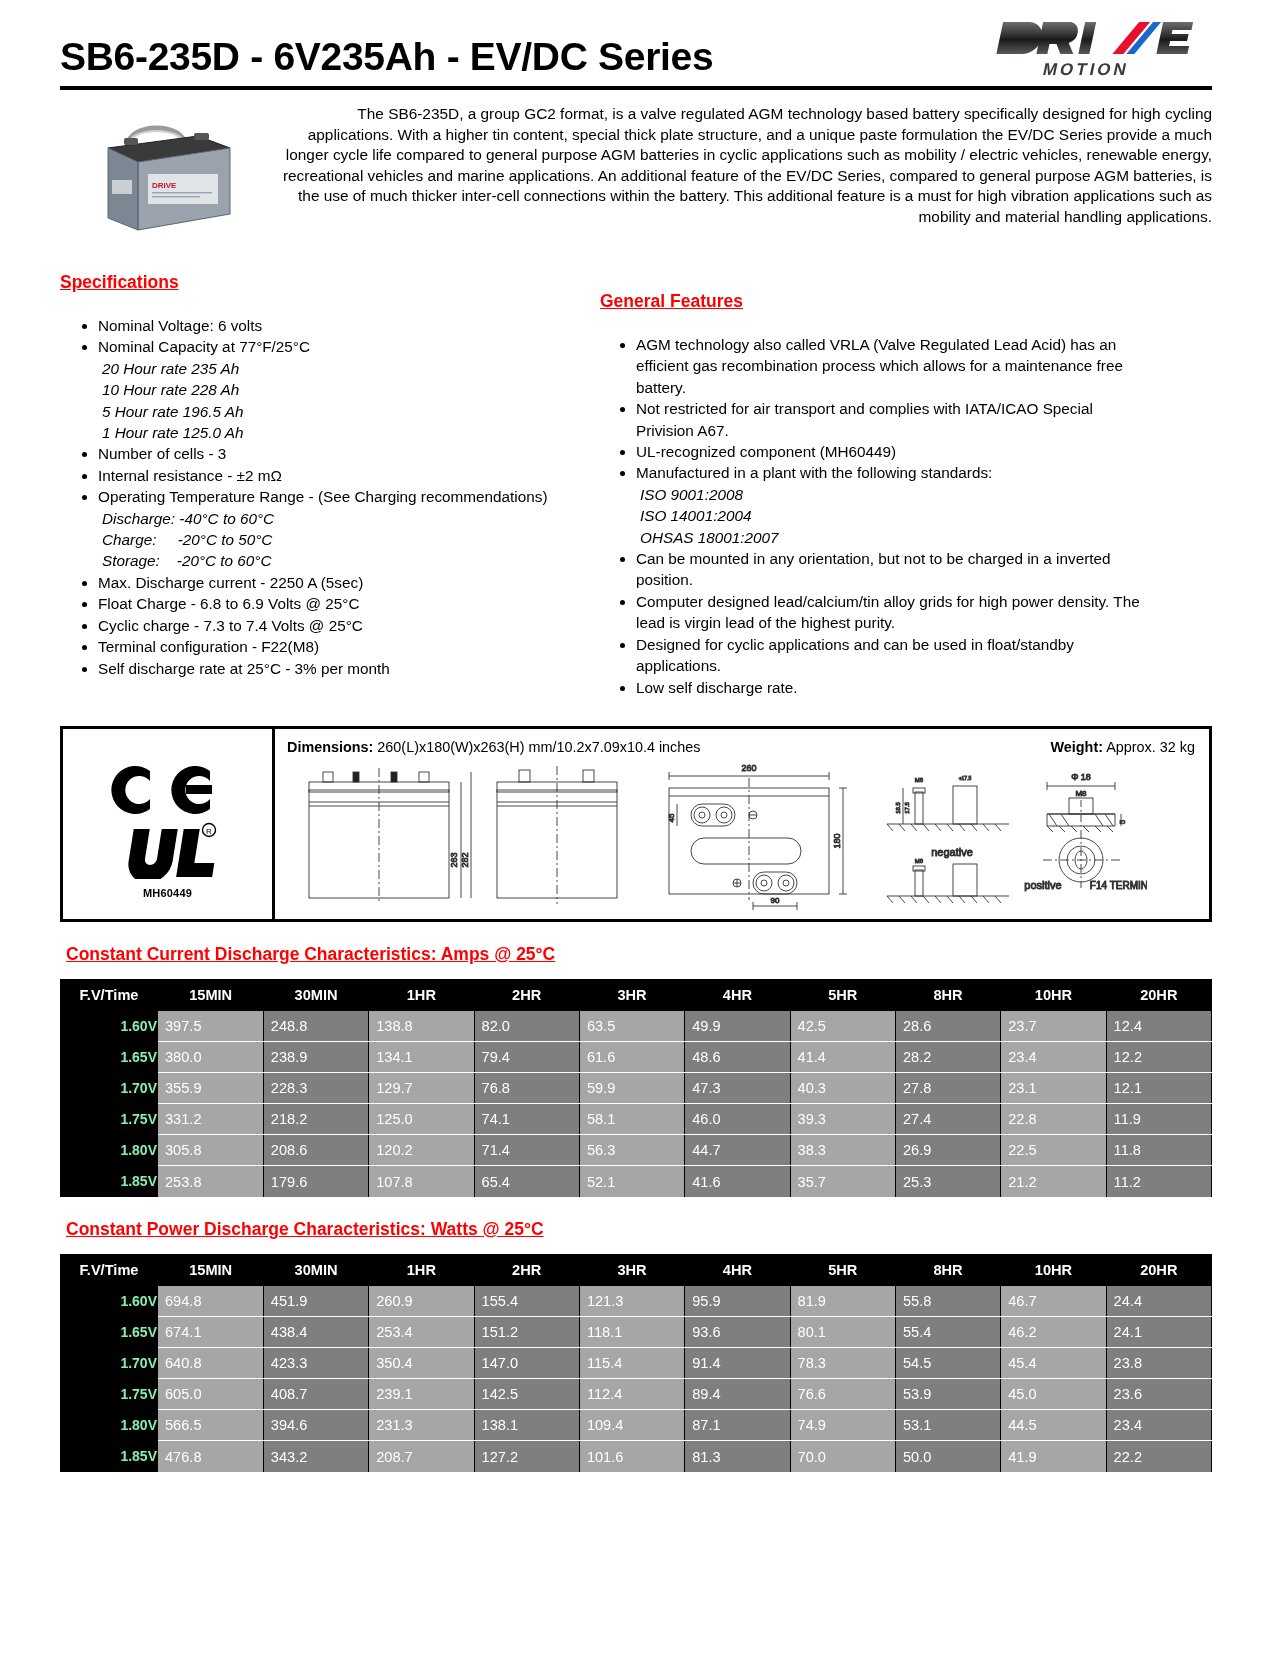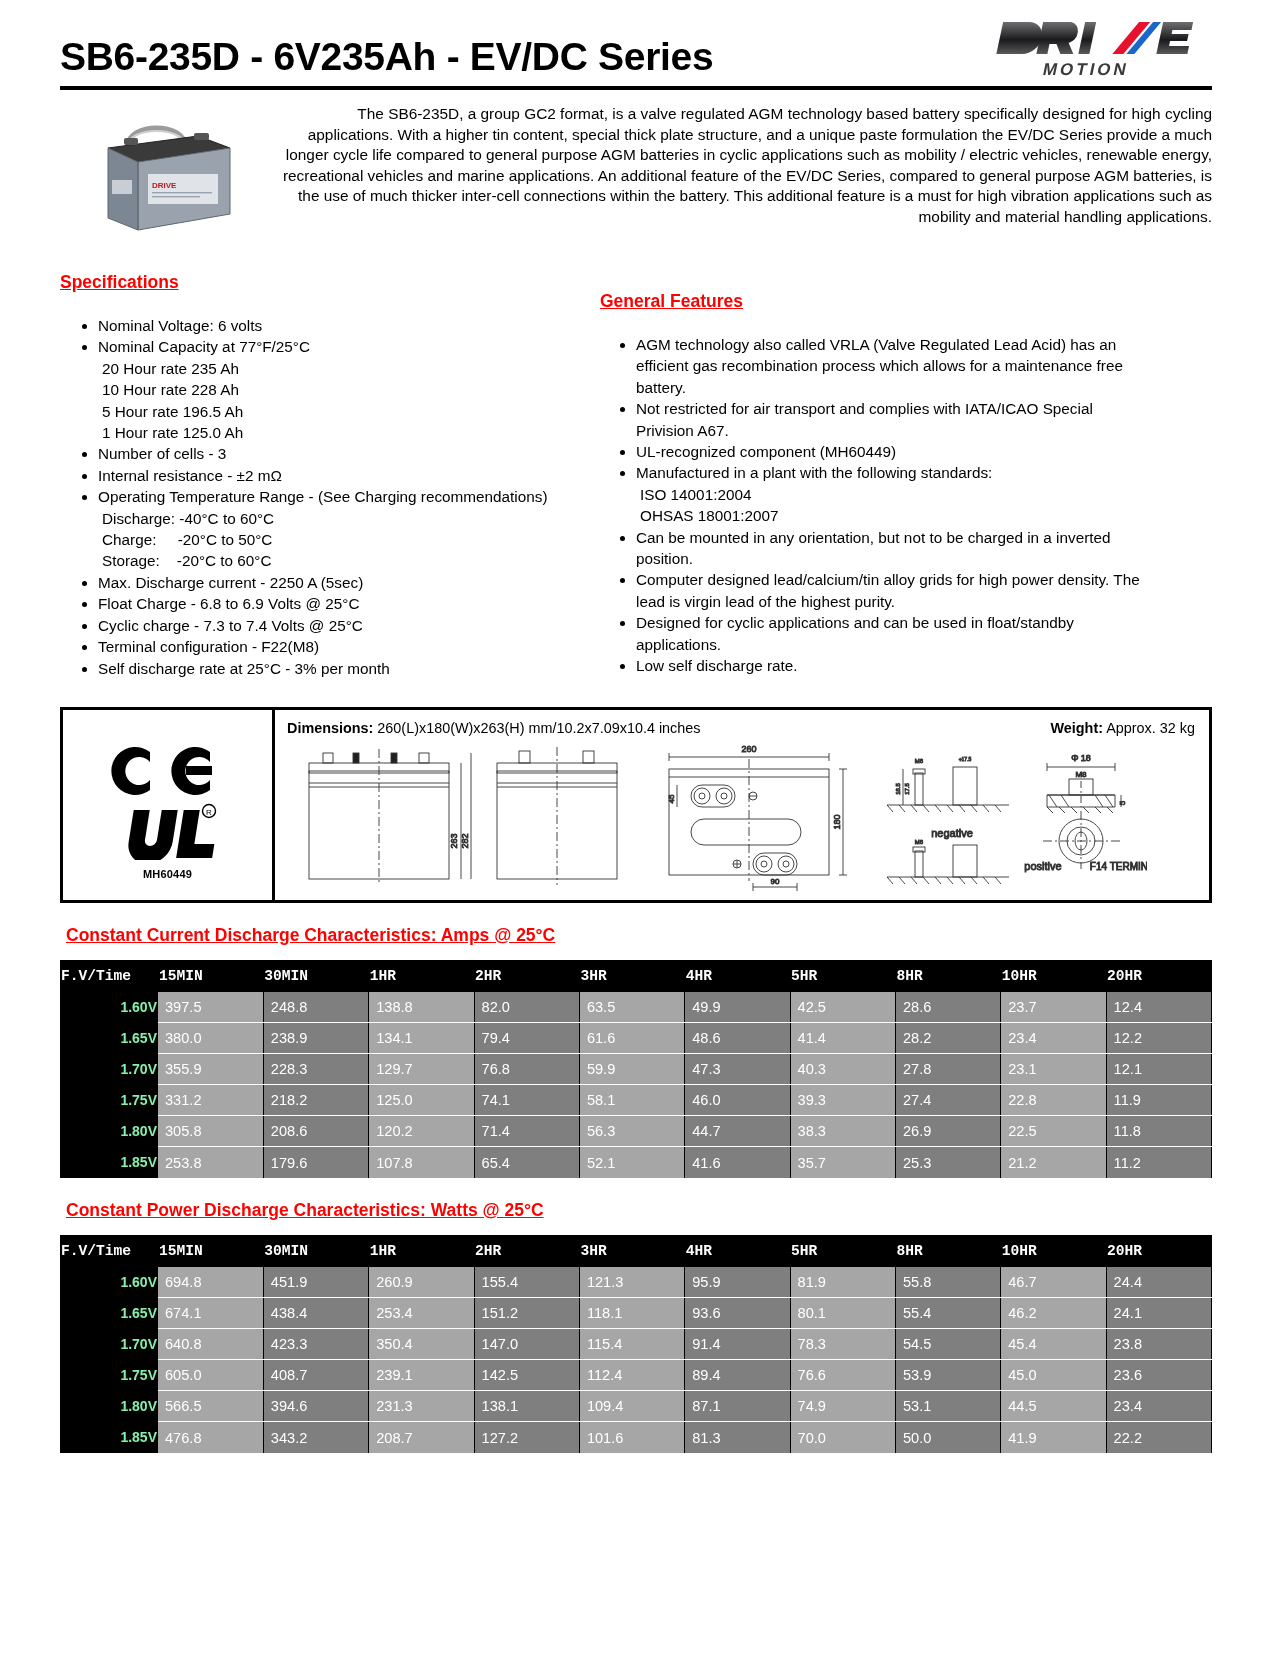--- a/index.html
+++ b/index.html
@@ -90,20 +90,21 @@
   ul.speclist {
     margin: 0;
     padding-left: 38px;
     font-size: 15.3px;
     line-height: 21.4px;
   }
   ul.speclist > li { margin-bottom: 0px; }
   ul.speclist > li.sub {
     list-style: none;
     margin-left: 4px;
+    font-style: italic;
   }
   .col-right ul.speclist { padding-left: 36px; }
 
   
   .certbox {
     margin-top: 28px;
     border: 3px solid #000;
     height: 196px;
     display: flex;
   }
@@ -155,24 +156,23 @@
     width: 100%;
     border-collapse: collapse;
     table-layout: fixed;
     font-size: 14.6px;
   }
   table.dt th {
     background: #000;
     color: #fff;
     font-weight: bold;
     height: 32px;
-    text-align: left;
+    text-align: center;
     font-size: 14.6px;
     border: none;
-    font-family: Liberation Mono, monospace;
   }
   table.dt th.fv { width: 98px; }
   table.dt td.rh {
     background: #000;
     color: #86efac;
     font-weight: bold;
     text-align: right;
     height: 31px;
     border: none;
     font-size: 14px;
@@ -290,20 +290,21 @@
       </ul>
     </div>
 
     <div class="col-right">
       <div class="sec-head">General Features</div>
       <ul class="speclist">
         <li>AGM technology also called VRLA (Valve Regulated Lead Acid) has an efficient gas recombination process which allows for a maintenance free battery.</li>
         <li>Not restricted for air transport and complies with IATA/ICAO Special Privision A67.</li>
         <li>UL-recognized component (MH60449)</li>
         <li>Manufactured in a plant with the following standards:</li>
+        <li class="sub">ISO 9001:2008</li>
         <li class="sub">ISO 14001:2004</li>
         <li class="sub">OHSAS 18001:2007</li>
         <li>Can be mounted in any orientation, but not to be charged in a inverted position.</li>
         <li>Computer designed lead/calcium/tin alloy grids for high power density. The lead is virgin lead of the highest purity.</li>
         <li>Designed for cyclic applications and can be used in float/standby applications.</li>
         <li>Low self discharge rate.</li>
       </ul>
     </div>
   </div>
 

